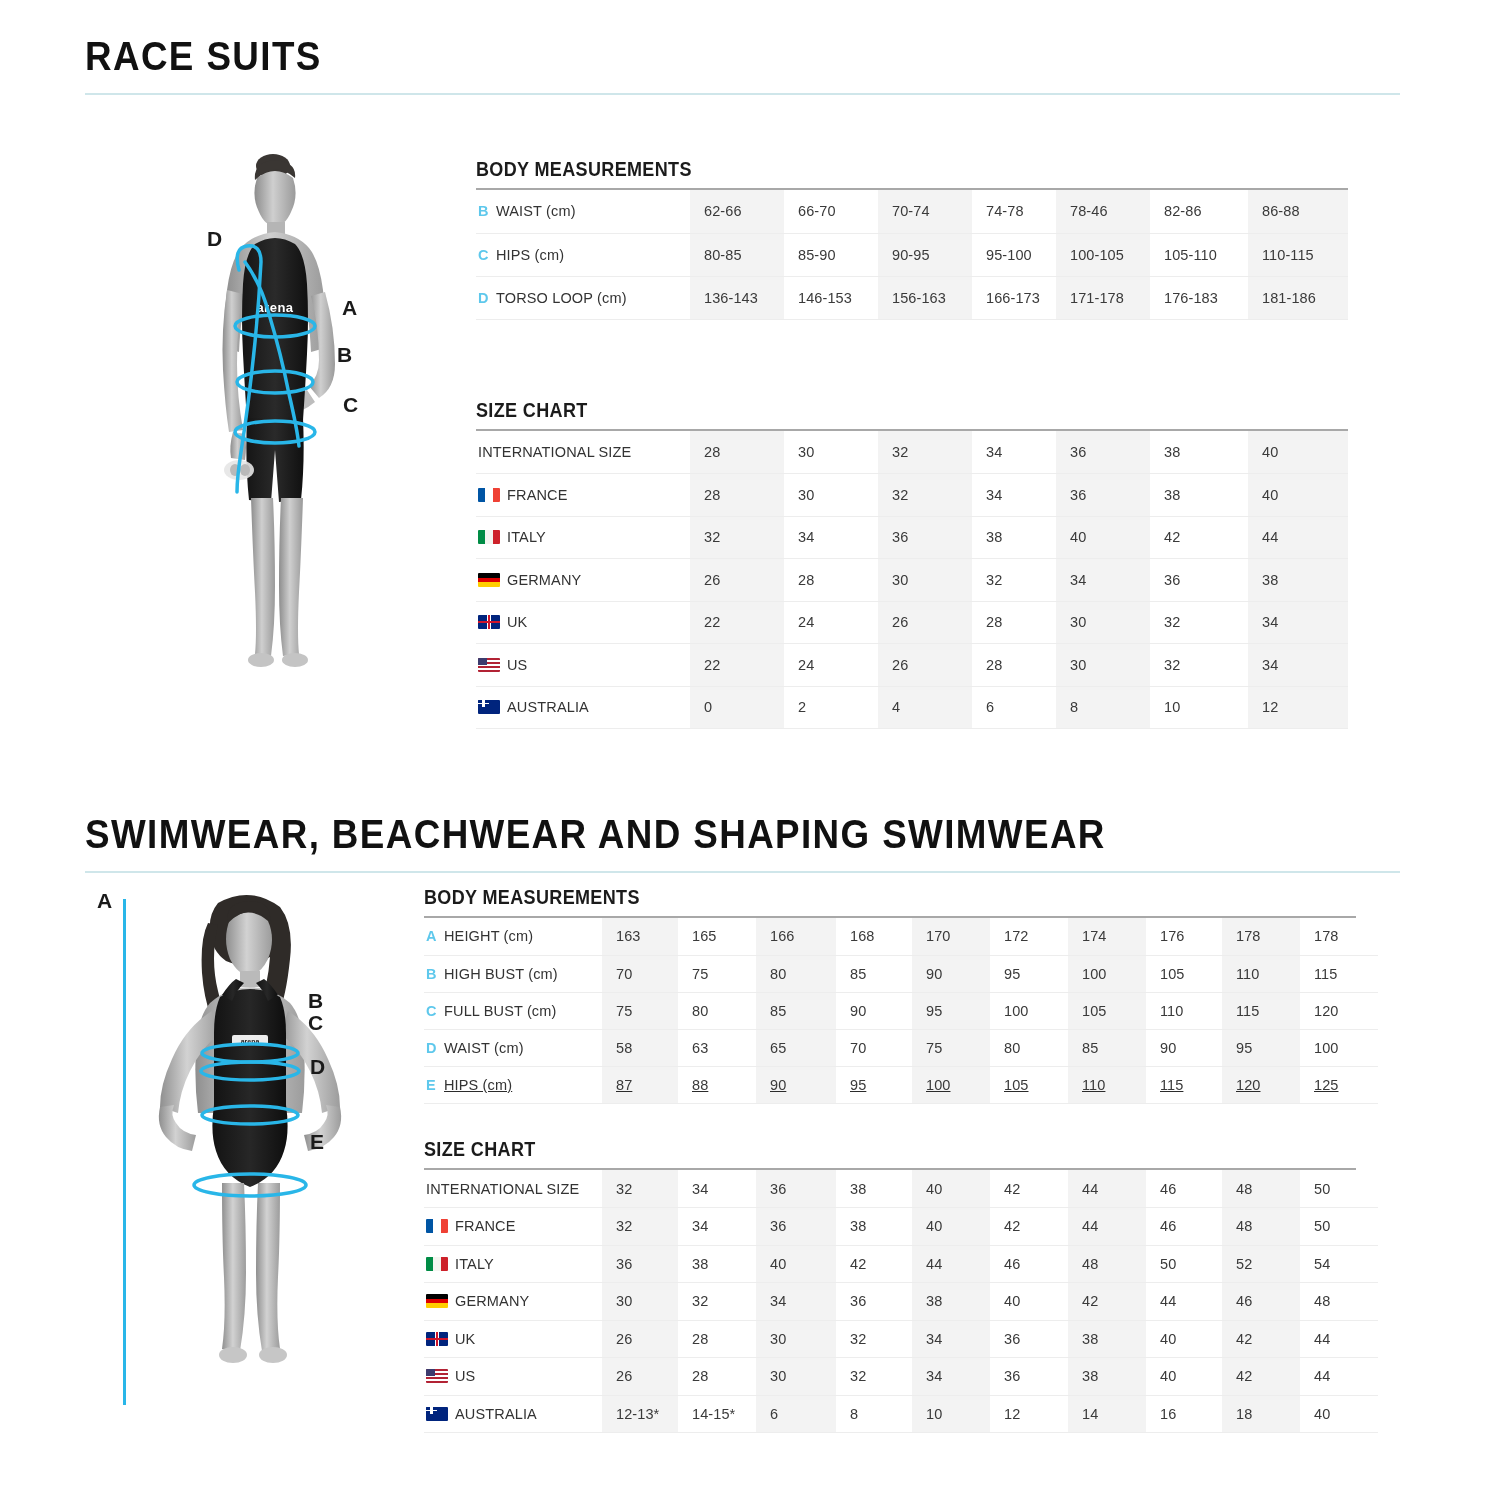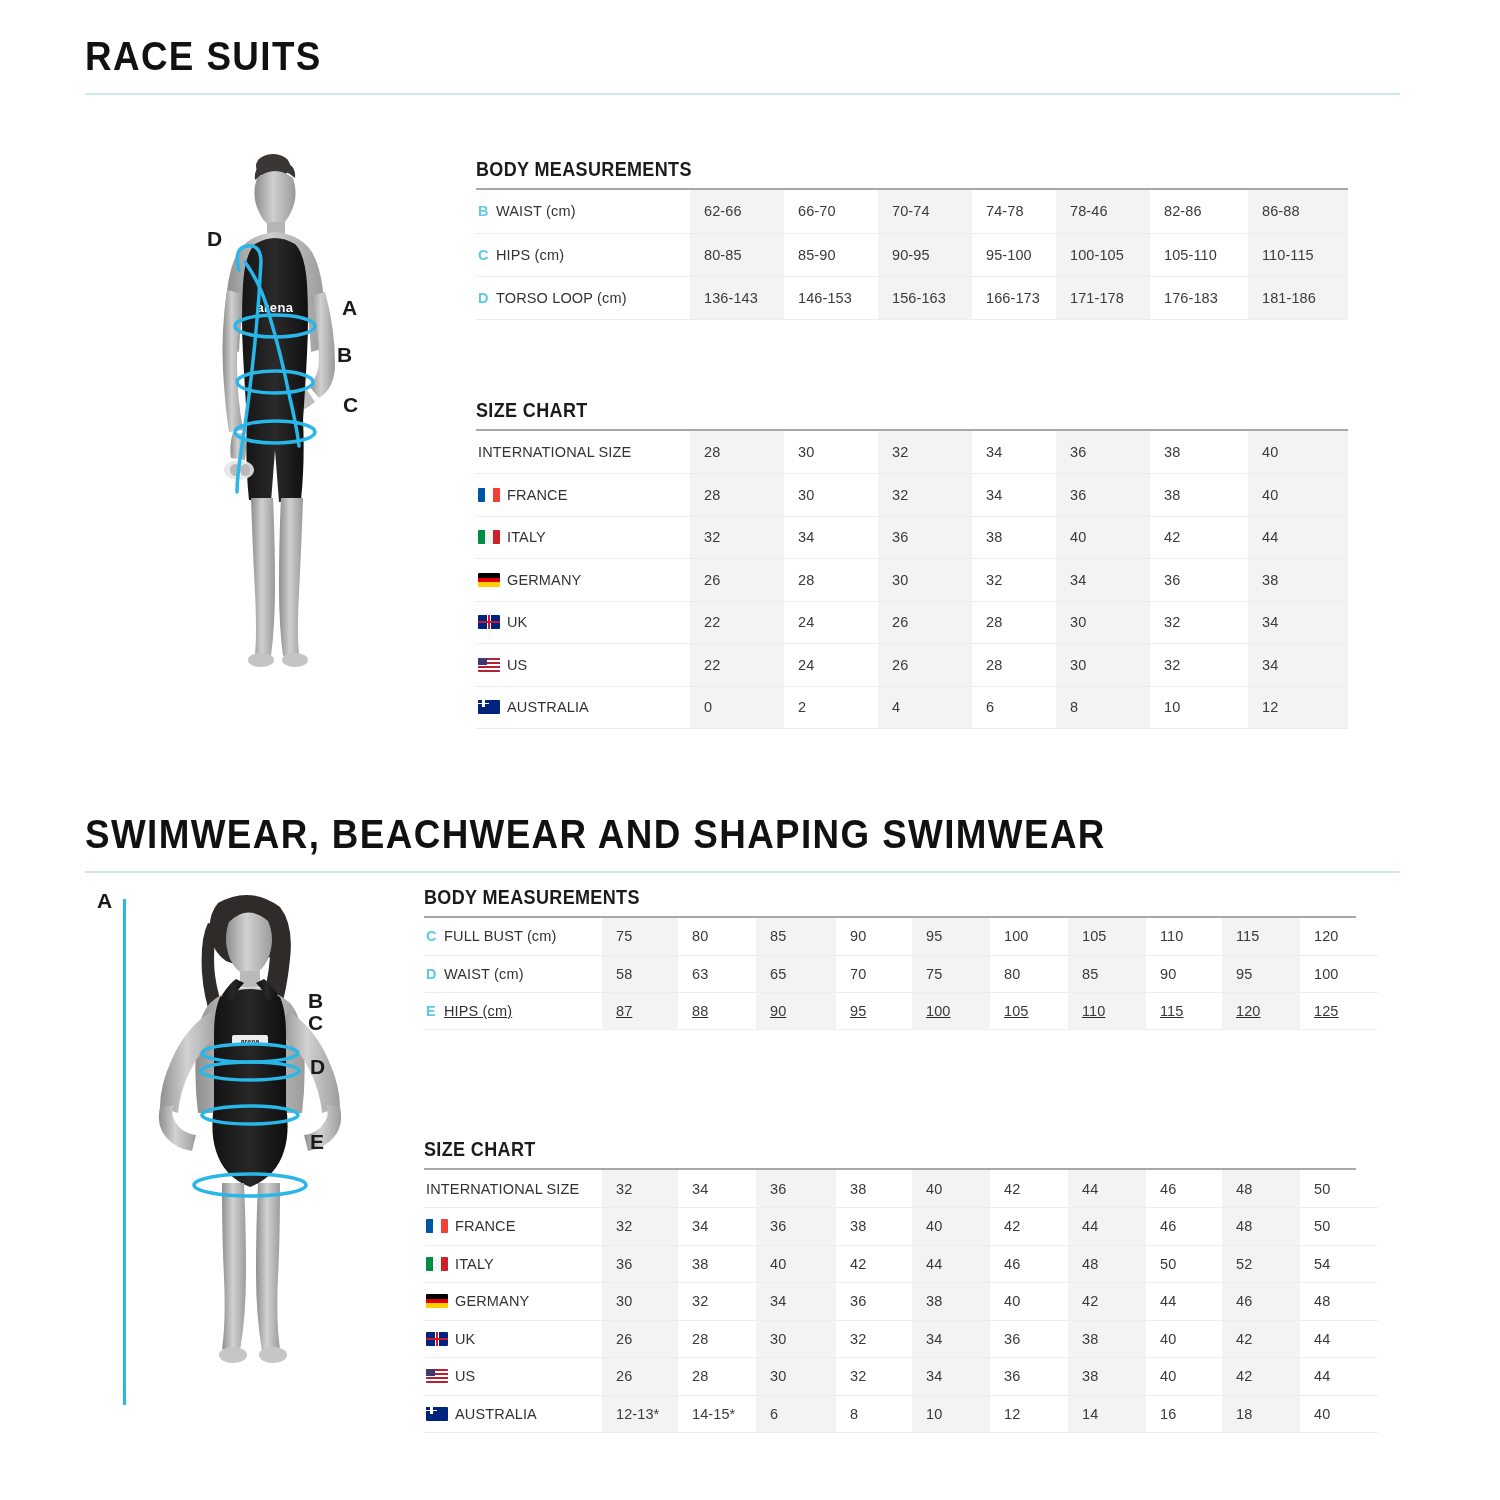--- a/index.html
+++ b/index.html
@@ -423,20 +423,46 @@
         <col style="width:76px">
       <col style="width:78px">
         <col style="width:78px">
         <col style="width:78px">
         <col style="width:76px">
         <col style="width:78px">
         <col style="width:78px">
     </colgroup>
     <tbody>
         <tr style="height: 37px;">
+          <td class="lbl"><span class="ltr">A</span><span>HEIGHT (cm)</span></td>
+          <td class="val shaded">163</td>
+          <td class="val">165</td>
+          <td class="val shaded">166</td>
+          <td class="val">168</td>
+          <td class="val shaded">170</td>
+          <td class="val">172</td>
+          <td class="val shaded">174</td>
+          <td class="val">176</td>
+          <td class="val shaded">178</td>
+          <td class="val">178</td>
+        </tr>
+        <tr style="height: 37px;">
+          <td class="lbl"><span class="ltr">B</span><span>HIGH BUST (cm)</span></td>
+          <td class="val shaded">70</td>
+          <td class="val">75</td>
+          <td class="val shaded">80</td>
+          <td class="val">85</td>
+          <td class="val shaded">90</td>
+          <td class="val">95</td>
+          <td class="val shaded">100</td>
+          <td class="val">105</td>
+          <td class="val shaded">110</td>
+          <td class="val">115</td>
+        </tr>
+        <tr style="height: 37px;">
           <td class="lbl"><span class="ltr">C</span><span>FULL BUST (cm)</span></td>
           <td class="val shaded">75</td>
           <td class="val">80</td>
           <td class="val shaded">85</td>
           <td class="val">90</td>
           <td class="val shaded">95</td>
           <td class="val">100</td>
           <td class="val shaded">105</td>
           <td class="val">110</td>
           <td class="val shaded">115</td>

